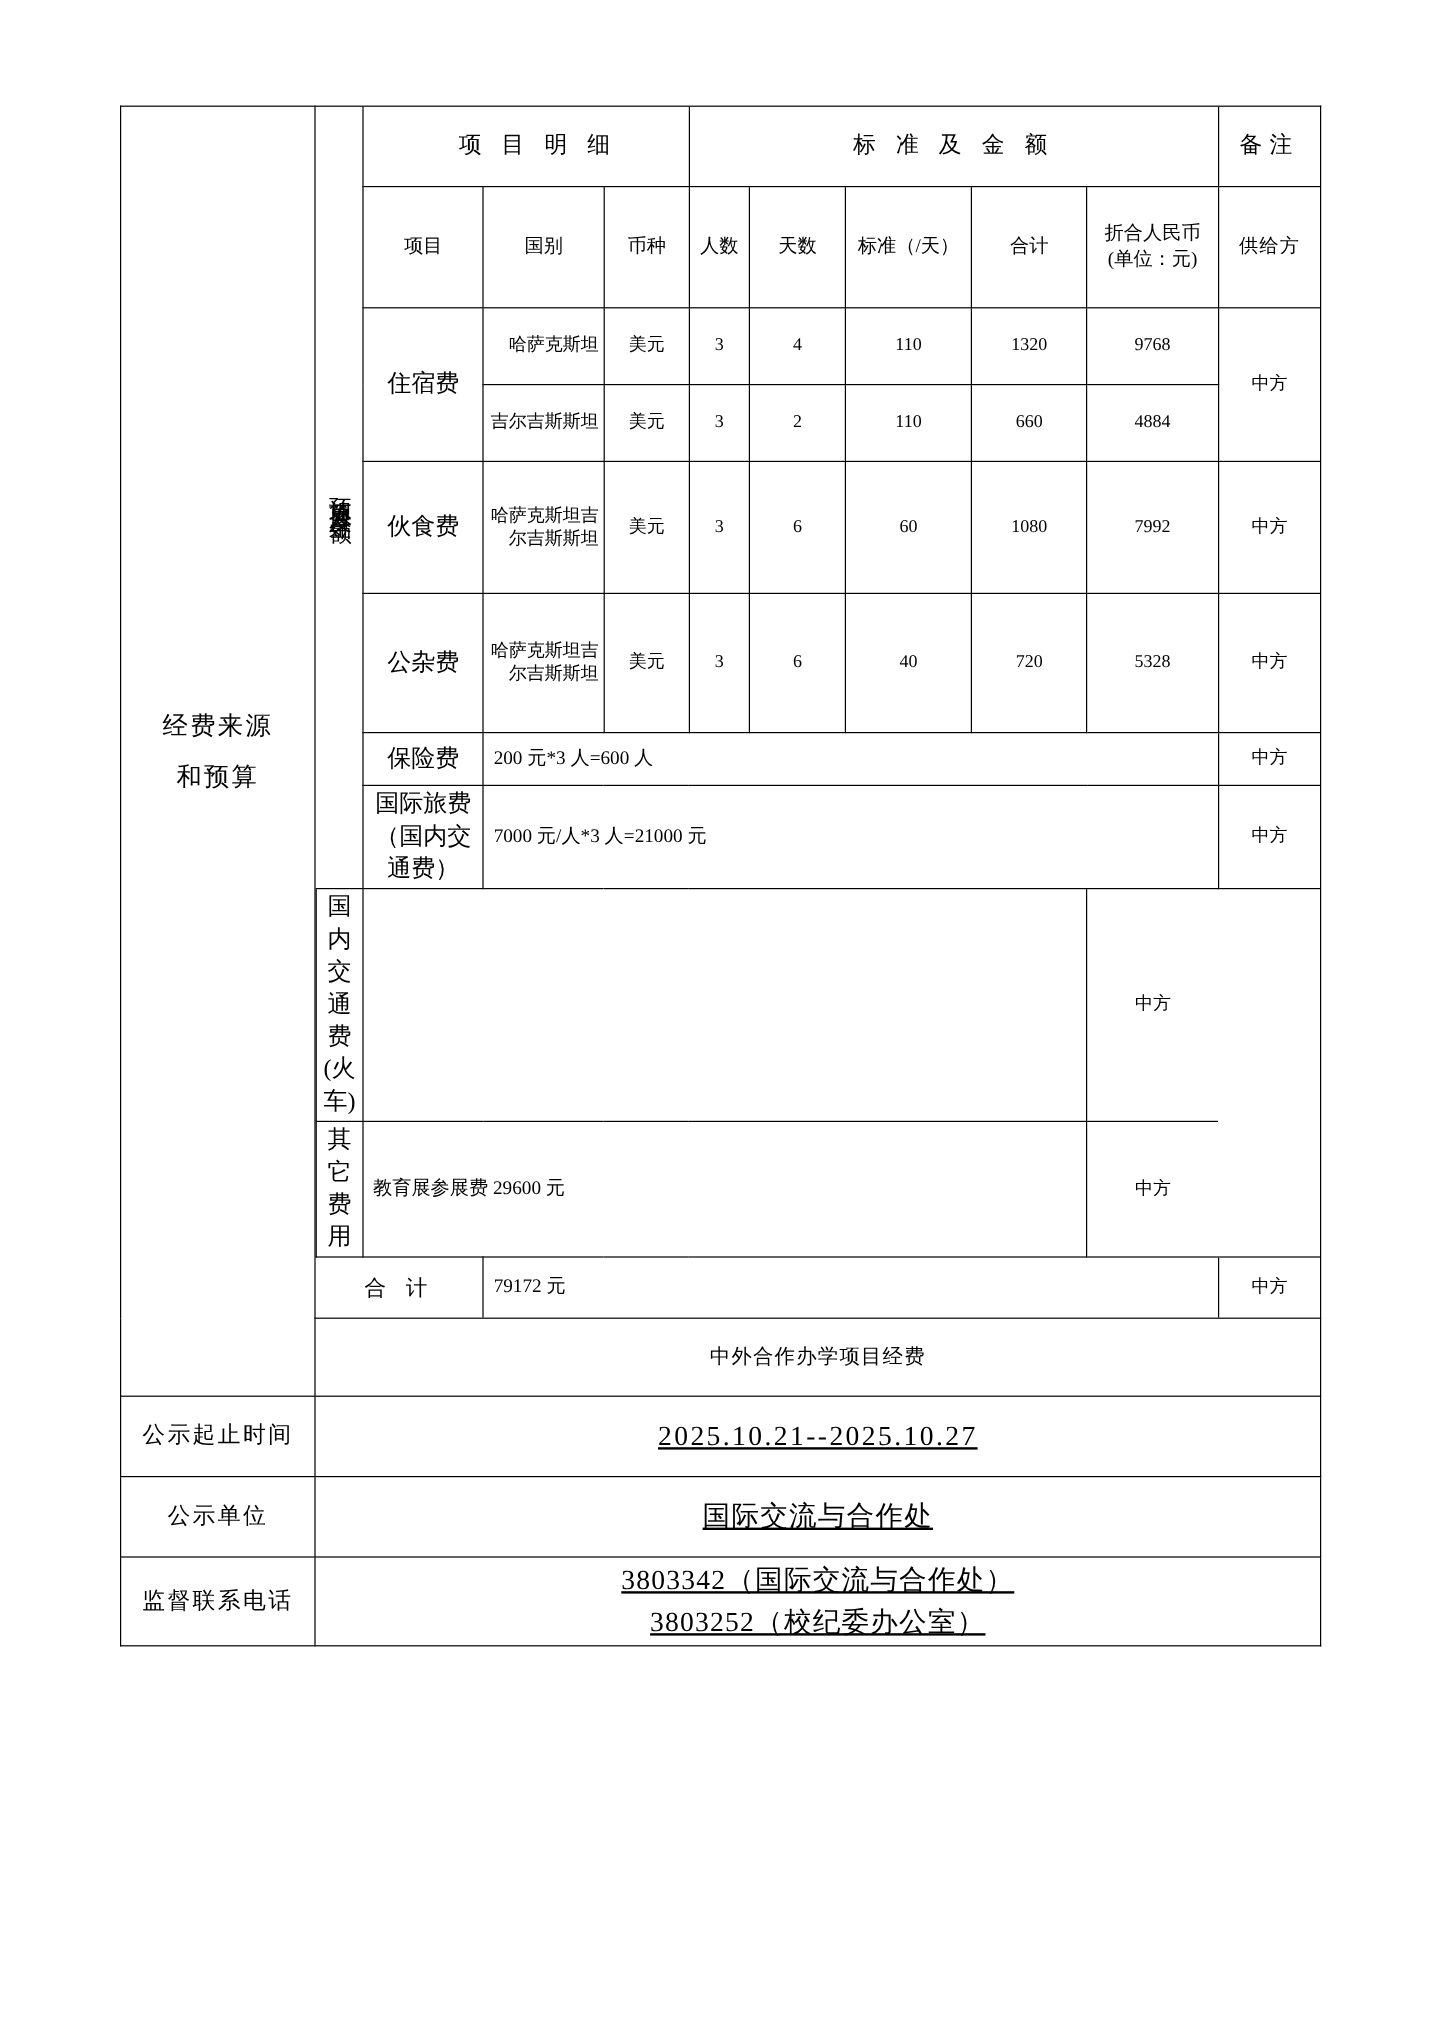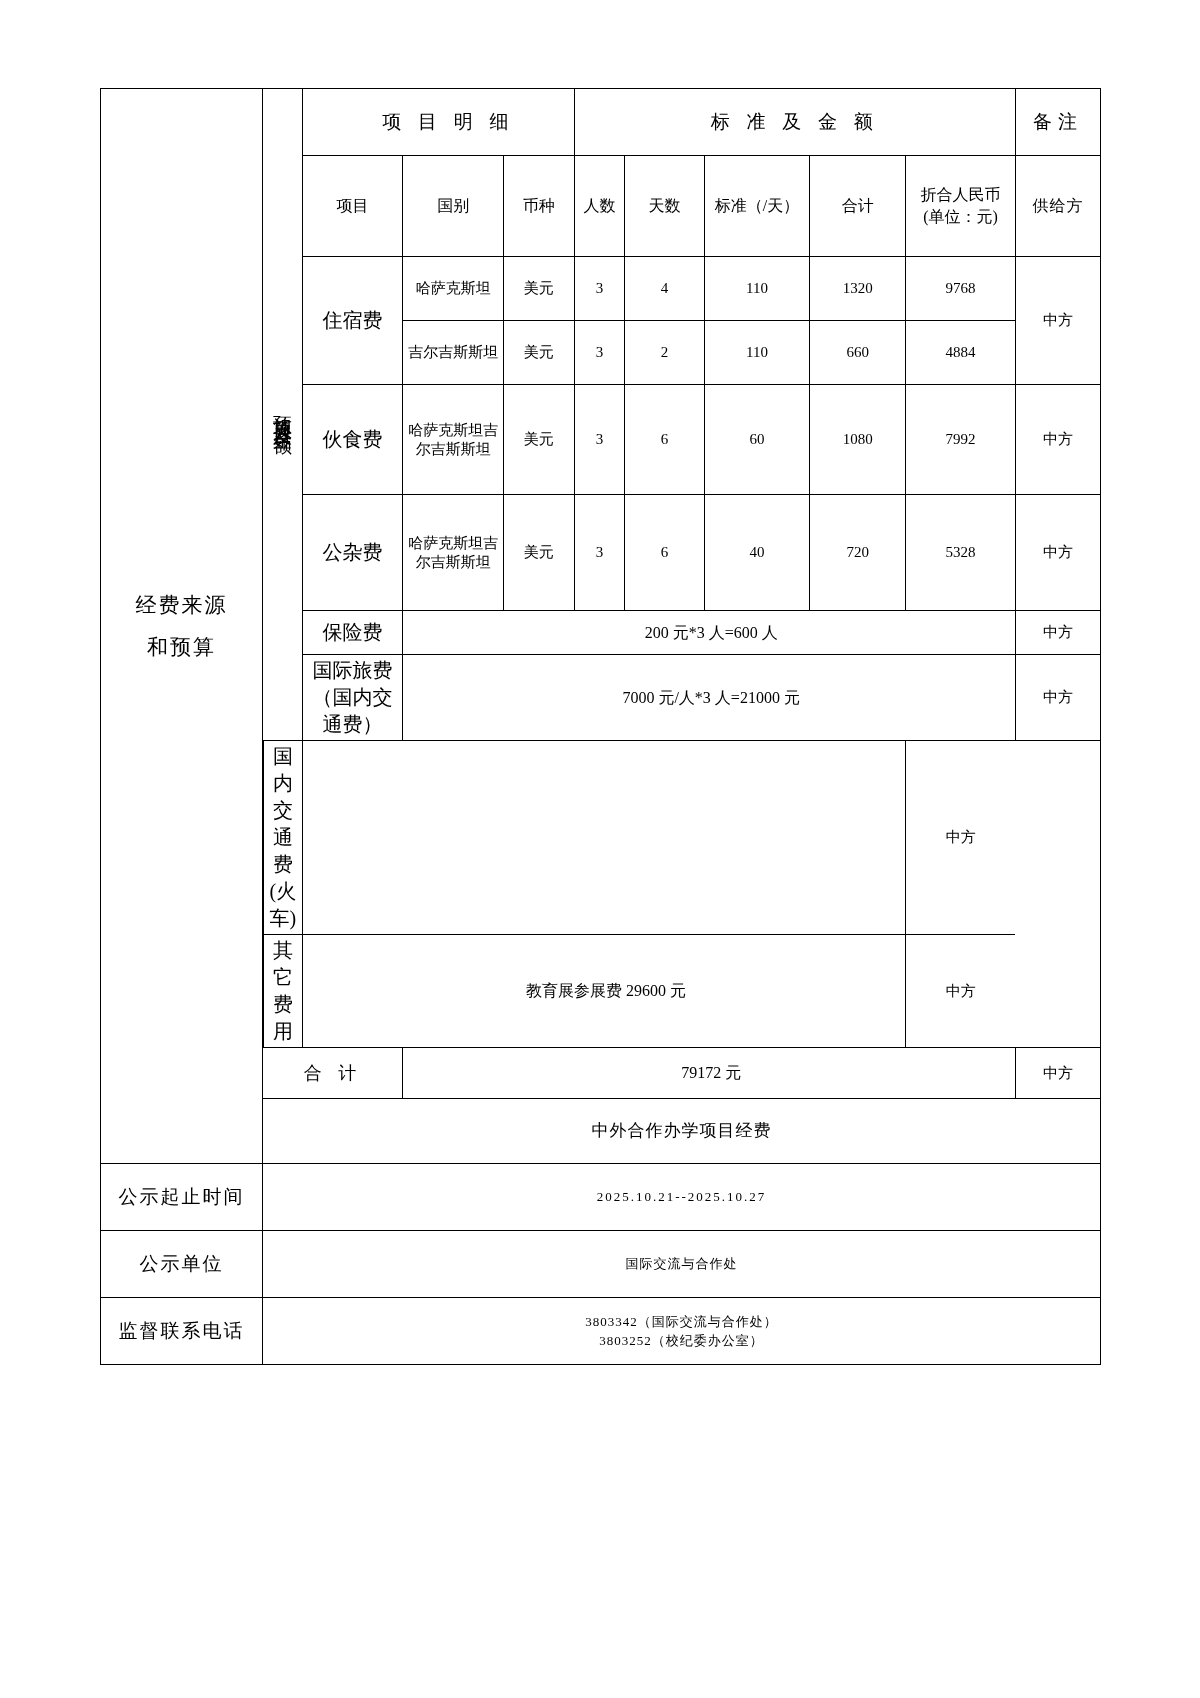--- a/index.html
+++ b/index.html
@@ -85,23 +85,24 @@
     font-size: 18px;
     letter-spacing: 1px;
     line-height: 1.3;
   }
   .itemname {
     font-size: 20px;
   }
   .country {
     font-size: 15px;
     line-height: 1.25;
+    text-align: right;
   }
   .freeform {
-    text-align: center;
+    text-align: left;
     padding-left: 8px;
     font-size: 16px;
   }
   .total-row td {
     height: 46px;
   }
   .total-label {
     font-size: 18px;
     letter-spacing: 6px;
   }
@@ -110,23 +111,24 @@
     font-size: 17px;
     letter-spacing: 1px;
   }
   .bottom-label {
     font-size: 19px;
     letter-spacing: 2px;
     width: 162px;
     height: 62px;
   }
   .bottom-value {
-    font-size: 13px;
+    font-size: 23px;
     letter-spacing: 1px;
     line-height: 1.5;
+    text-decoration: underline;
   }
   .mono-date {
     font-family: "Liberation Serif", serif;
     letter-spacing: 2px;
   }
 </style>
 </head>
 <body>
 
 <div class="page">

